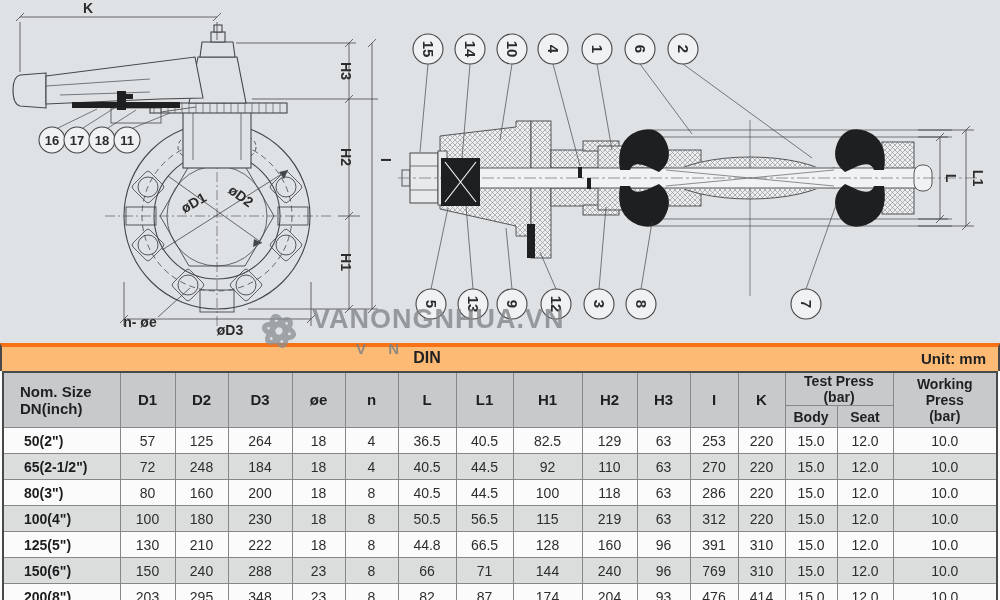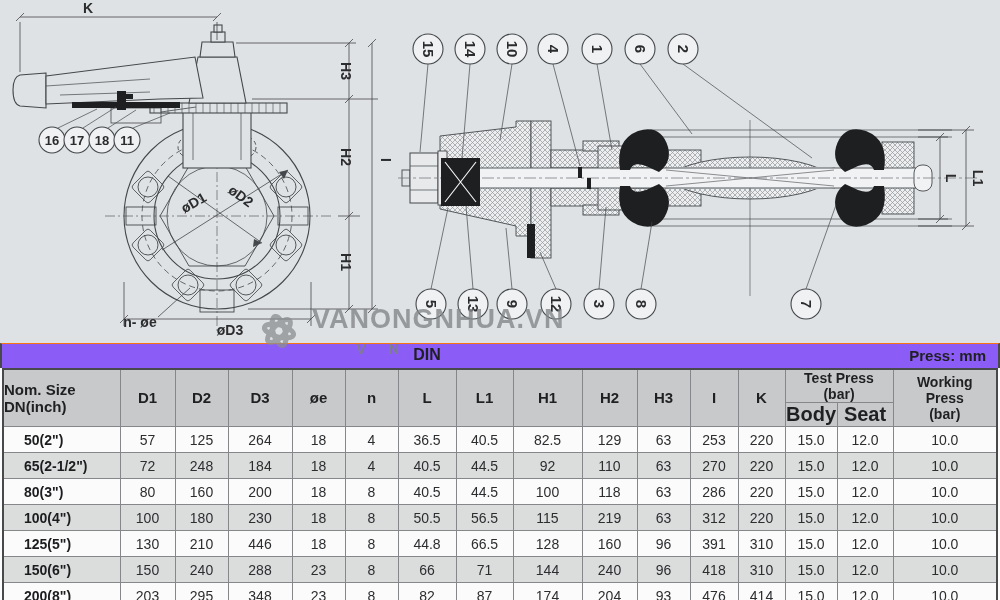--- a/index.html
+++ b/index.html
@@ -9,33 +9,33 @@
   #drawing{position:absolute;left:0;top:0;width:1000px;height:343px;background:#dfe2e4;}
   #drawing svg{display:block;}
   
   #watermark{position:absolute;left:248px;top:298px;width:360px;height:62px;z-index:6;pointer-events:none;}
   #wm-text{position:absolute;left:64px;top:6px;font-size:27px;font-weight:bold;
            letter-spacing:1px;color:#84878a;opacity:.8;white-space:nowrap;}
   #wm-sub{position:absolute;left:108px;top:42px;font-size:15px;font-weight:bold;
           letter-spacing:9px;color:#7e8184;opacity:.85;}
   
   #tablewrap{position:absolute;left:0;top:343px;width:1000px;}
-  #din-strip{position:relative;height:24px;background:#8b5cf6;border-top:1px solid #f97316;
+  #din-strip{position:relative;height:24px;background:#fdba74;border-top:4px solid #f97316;
              border-left:2px solid #47494b;border-right:2px solid #47494b;}
   #din-label{position:absolute;left:0;width:850px;text-align:center;top:2px;
              font-size:16px;font-weight:bold;color:#1f2022;}
   #unit-label{position:absolute;right:12px;top:3px;font-size:15px;font-weight:bold;color:#1f2022;}
   table#dims{border-collapse:collapse;table-layout:fixed;width:996px;margin-left:2px;
              border:2px solid #47494b;font-size:14px;color:#2c2d2f;}
   #dims th,#dims td{border:1px solid #85878a;padding:0;overflow:hidden;}
   #dims thead th{background:#c7c9ca;font-size:15px;font-weight:bold;color:#1f2022;
                  white-space:pre-line;line-height:1.15;}
   #dims thead tr.r1 th{height:32px;}
-  #dims thead tr.r2 th{height:21px;font-size:20px;}
-  #dims th.nomsize{text-align:left;}
+  #dims thead tr.r2 th{height:21px;font-size:14px;}
+  #dims th.nomsize{text-align:left;padding-left:16px;}
   #dims tbody td{height:25px;text-align:center;background:#fbfbfb;}
   #dims tbody tr.alt td{background:#dbdddd;}
   #dims tbody td.rowhead{text-align:left;padding-left:20px;font-weight:bold;color:#1b1c1e;}
   #dims thead th.tp{font-size:14px;}
 </style>
 </head>
 <body>
 
 <div id="stage">
 
@@ -260,21 +260,21 @@
         <ellipse cx="31" cy="29" rx="15" ry="6" transform="rotate(135 31 29)"></ellipse>
       </g>
     </svg>
     <div id="wm-text">VANONGNHUA.VN</div>
     <div id="wm-sub">V N</div>
   </div>
 
   <div id="tablewrap">
     <div id="din-strip">
       <div id="din-label">DIN</div>
-      <div id="unit-label">Press: mm</div>
+      <div id="unit-label">Unit: mm</div>
     </div>
     <table id="dims">
       <colgroup>
         <col style="width:117px">
           <col style="width:55px">
           <col style="width:53px">
           <col style="width:64px">
         <col style="width:53px">
           <col style="width:53px">
           <col style="width:58px">
@@ -385,21 +385,21 @@
             <td>312</td>
             <td>220</td>
             <td>15.0</td>
             <td>12.0</td>
             <td>10.0</td>
           </tr>
           <tr>
             <td class="rowhead">125(5")</td>
             <td>130</td>
             <td>210</td>
-            <td>446</td>
+            <td>222</td>
             <td>18</td>
             <td>8</td>
             <td>44.8</td>
             <td>66.5</td>
             <td>128</td>
             <td>160</td>
             <td>96</td>
             <td>391</td>
             <td>310</td>
             <td>15.0</td>
@@ -411,21 +411,21 @@
             <td>150</td>
             <td>240</td>
             <td>288</td>
             <td>23</td>
             <td>8</td>
             <td>66</td>
             <td>71</td>
             <td>144</td>
             <td>240</td>
             <td>96</td>
-            <td>418</td>
+            <td>769</td>
             <td>310</td>
             <td>15.0</td>
             <td>12.0</td>
             <td>10.0</td>
           </tr>
           <tr>
             <td class="rowhead">200(8")</td>
             <td>203</td>
             <td>295</td>
             <td>348</td>

